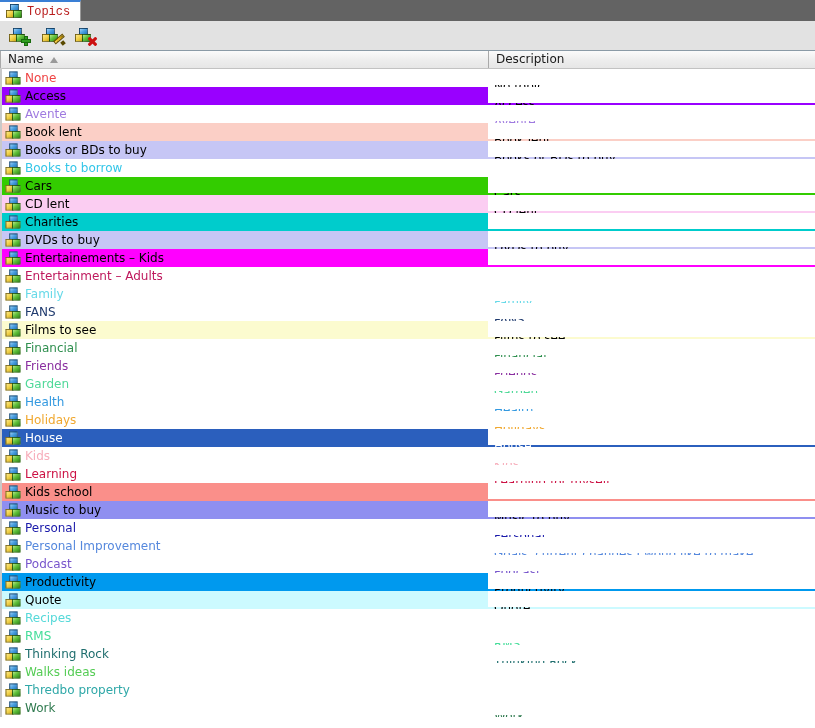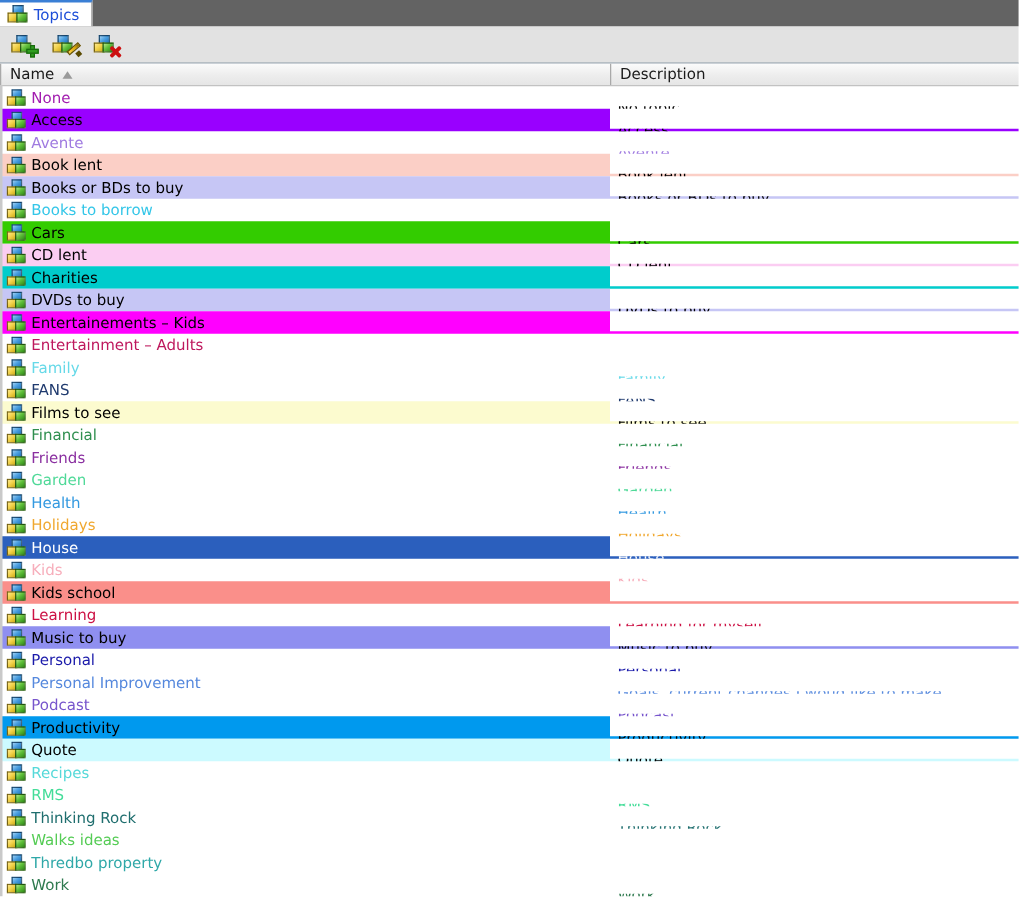--- a/index.html
+++ b/index.html
@@ -30,23 +30,24 @@
     height: 21px;
     box-sizing: border-box;
     background: #ffffff;
     border-top: 2px solid #3a7fd5;
     border-right: 1px solid #9a9a9a;
     display: flex;
     align-items: center;
     gap: 5px;
     padding: 0 10px 0 6px;
     font-size: 12px;
-    color: #1d4ed8;
+    color: #b91c1c;
     position: relative;
     top: 0;
+    font-family: Liberation Mono, monospace;
   }
   .tab-label { line-height: 1; }
 
   
   .blocks {
     position: relative;
     width: 16px;
     height: 15px;
     flex: 0 0 16px;
     display: inline-block;
@@ -279,21 +280,21 @@
   </div>
 
   <div id="rows">
       <div class="row">
         <div class="cell-name">
           <span class="blocks">
             <i class="b-top"></i>
             <i class="b-left"></i>
             <i class="b-right"></i>
           </span>
-          <span class="txt" style="color: #a21caf;">None</span>
+          <span class="txt" style="color: #ef4444;">None</span>
         </div>
         <div class="cell-desc">
           <span class="txt" style="color: rgb(0, 0, 0);">No topic.</span>
         </div>
       </div>
       <div class="row">
         <div class="cell-name" style="background: rgb(153, 0, 255);">
           <span class="blocks">
             <i class="b-top"></i>
             <i class="b-left"></i>
@@ -559,46 +560,46 @@
             <i class="b-left"></i>
             <i class="b-right"></i>
           </span>
           <span class="txt" style="color: rgb(247, 174, 187);">Kids</span>
         </div>
         <div class="cell-desc">
           <span class="txt" style="color: rgb(247, 174, 187);">Kids</span>
         </div>
       </div>
       <div class="row">
+        <div class="cell-name">
+          <span class="blocks">
+            <i class="b-top"></i>
+            <i class="b-left"></i>
+            <i class="b-right"></i>
+          </span>
+          <span class="txt" style="color: rgb(204, 17, 68);">Learning</span>
+        </div>
+        <div class="cell-desc">
+          <span class="txt" style="color: rgb(204, 17, 68);">Learning for myself</span>
+        </div>
+      </div>
+      <div class="row">
         <div class="cell-name" style="background: rgb(250, 143, 138);">
           <span class="blocks">
             <i class="b-top"></i>
             <i class="b-left"></i>
             <i class="b-right"></i>
           </span>
           <span class="txt" style="color: rgb(0, 0, 0);">Kids school</span>
         </div>
         <div class="cell-desc" style="background: rgb(250, 143, 138);">
           <span class="txt" style="color: rgb(0, 0, 0);"></span>
         </div>
       </div>
       <div class="row">
-        <div class="cell-name">
-          <span class="blocks">
-            <i class="b-top"></i>
-            <i class="b-left"></i>
-            <i class="b-right"></i>
-          </span>
-          <span class="txt" style="color: rgb(204, 17, 68);">Learning</span>
-        </div>
-        <div class="cell-desc">
-          <span class="txt" style="color: rgb(204, 17, 68);">Learning for myself</span>
-        </div>
-      </div>
-      <div class="row">
         <div class="cell-name" style="background: rgb(143, 143, 240);">
           <span class="blocks">
             <i class="b-top"></i>
             <i class="b-left"></i>
             <i class="b-right"></i>
           </span>
           <span class="txt" style="color: rgb(0, 0, 0);">Music to buy</span>
         </div>
         <div class="cell-desc" style="background: rgb(143, 143, 240);">
           <span class="txt" style="color: rgb(0, 0, 0);">Music to buy</span>

